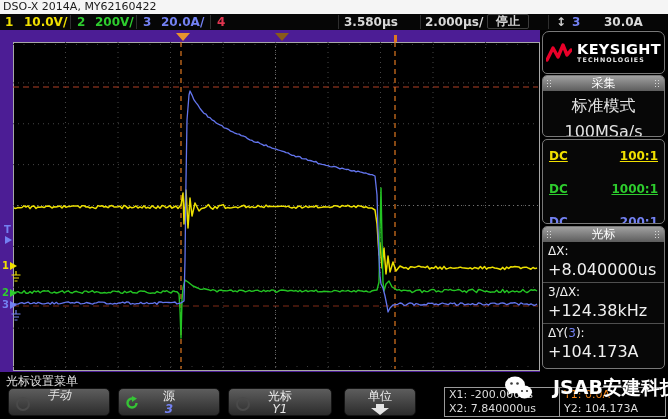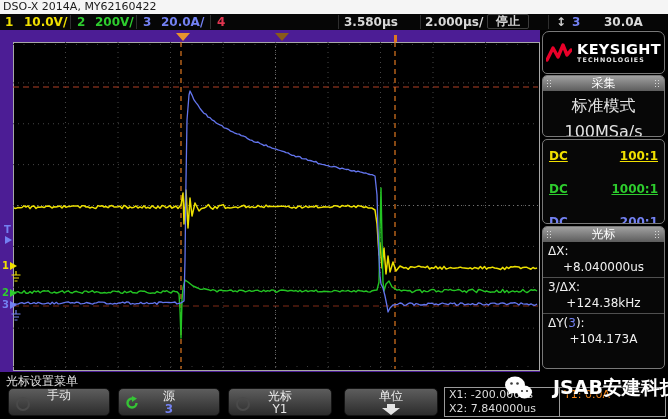--- a/index.html
+++ b/index.html
@@ -36,28 +36,28 @@
   .ktxt{color:#fff;font-weight:bold;font-size:14.5px;line-height:13px;letter-spacing:.3px;}
   .ksub{color:#e0e0e0;font-size:6.3px;letter-spacing:1.1px;font-weight:bold;}
   #acq-panel{top:45px;height:62px;}
   #acq-panel .bline{text-align:center;color:#e4e4e4;font-size:16px;margin-top:5px;}
   #chan-panel{top:109px;height:85px;}
   .chrow{display:flex;justify-content:space-between;padding:8px 6px;font-size:12px;font-weight:bold;line-height:17px;text-decoration:underline;}
   #cur-panel{top:196px;height:143px;}
   #cur-panel .grp{padding:2px 5px 3px 5px;}
   #cur-panel .grp+.grp{border-top:1px solid #4f4f4f;}
   #cur-panel .lab{color:#f0f0f0;font-size:12px;}
-  #cur-panel .val{color:#f0f0f0;font-size:12px;text-align:center;margin-top:2px;}
+  #cur-panel .val{color:#f0f0f0;font-size:16px;text-align:left;margin-top:2px;}
   
   #menubar{left:0;top:372px;width:668px;height:47px;background:#000;}
   #menutitle{left:6px;top:1px;color:#e0e0e0;font-size:12px;}
   .skbtn{position:absolute;top:16px;height:28px;background:linear-gradient(#5d5d5d,#2c2c2c);
     border:1px solid #141414;border-radius:5px;box-sizing:border-box;color:#f0f0f0;font-size:12px;text-align:center;cursor:pointer;}
   .skbtn .l1{line-height:14px;}
-  .skbtn .l2{line-height:12px;color:#e6e6e6;}
+  .skbtn .l2{line-height:12px;color:#e6e6e6;font-style:italic;}
   .knob-dim{position:absolute;left:7px;top:8px;width:10px;height:10px;border:2px solid #4a4a4a;border-radius:50%;}
   #readout{left:444px;top:15px;width:222px;height:30px;border:1px solid #9a9a9a;background:#000;display:flex;box-sizing:border-box;}
   #readout .col{font-size:11px;line-height:14px;padding:0 0 0 4px;white-space:nowrap;}
   #readout .c1{width:110px;border-right:1px solid #9a9a9a;}
   #readout .c2{flex:1;}
   .rx{color:#dcdcdc;}
   .ry1{color:#ff8c1a;}
   
   #watermark{left:503px;top:375px;display:flex;align-items:center;gap:20px;z-index:30;}
   #wmtext{color:#ffffff;font-size:19px;font-weight:bold;text-shadow:0 1px 2px rgba(0,0,0,.7);white-space:nowrap;}
@@ -226,34 +226,35 @@
       <div class="l1">源</div>
       <div class="l2" style="font-weight: bold; color: rgb(115, 129, 242);">3</div>
     </div>
 
     <div class="abs skbtn" style="left:228px;width:104px">
       <span class="knob-dim"></span>
       <div class="l1">光标</div>
       <div class="l2">Y1</div>
     </div>
 
-    <div class="abs skbtn" style="left:344px;width:94px">
+    <div class="abs skbtn" style="left:344px;width:72px">
       <div class="l1">单位</div>
       <svg width="20" height="11" style="margin-top:1px">
         <polygon points="6,0 14,0 14,4 19,4 10,11 1,4 6,4" fill="#e4e4e4"></polygon>
       </svg>
     </div>
 
     <div class="abs" id="readout">
       <div class="col c1">
         <div class="rx">X1: -200.000ns</div>
         <div class="rx">X2: 7.840000us</div>
       </div>
       <div class="col c2">
         <div class="ry1">Y1: 0.0A</div>
+        <div class="rx">Y2: 104.173A</div>
       </div>
     </div>
   </div>
 
   <div class="abs" id="watermark">
     <svg width="30" height="26">
       <ellipse cx="12" cy="10" rx="10" ry="8.5" fill="#ffffff"></ellipse>
       <ellipse cx="21.5" cy="17" rx="7.5" ry="6.5" fill="#ffffff"></ellipse>
       <circle cx="8.5" cy="8.5" r="1.3" fill="#3a3a3a"></circle>
         <circle cx="14.5" cy="8.5" r="1.3" fill="#3a3a3a"></circle>

